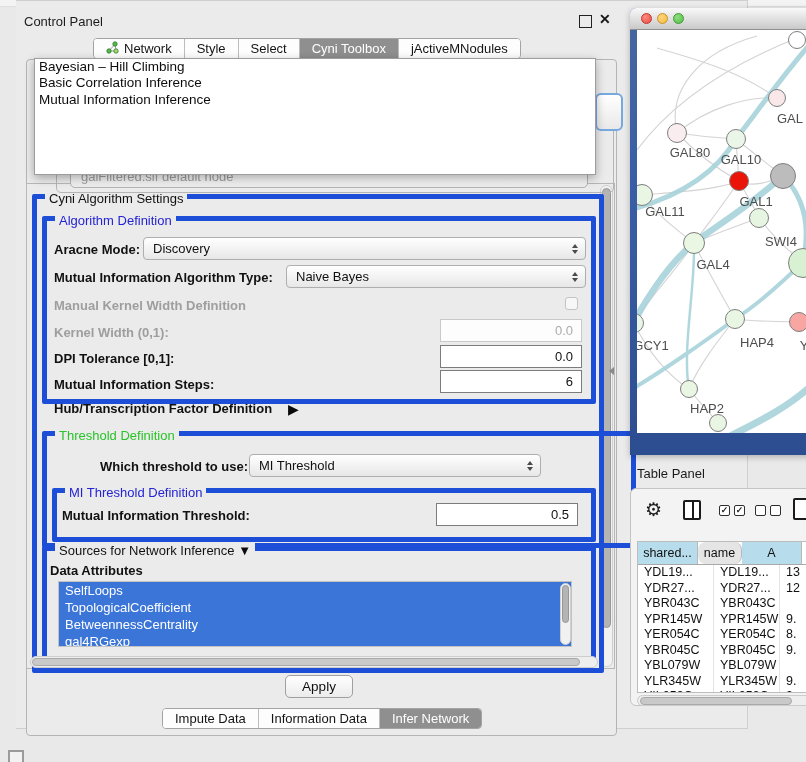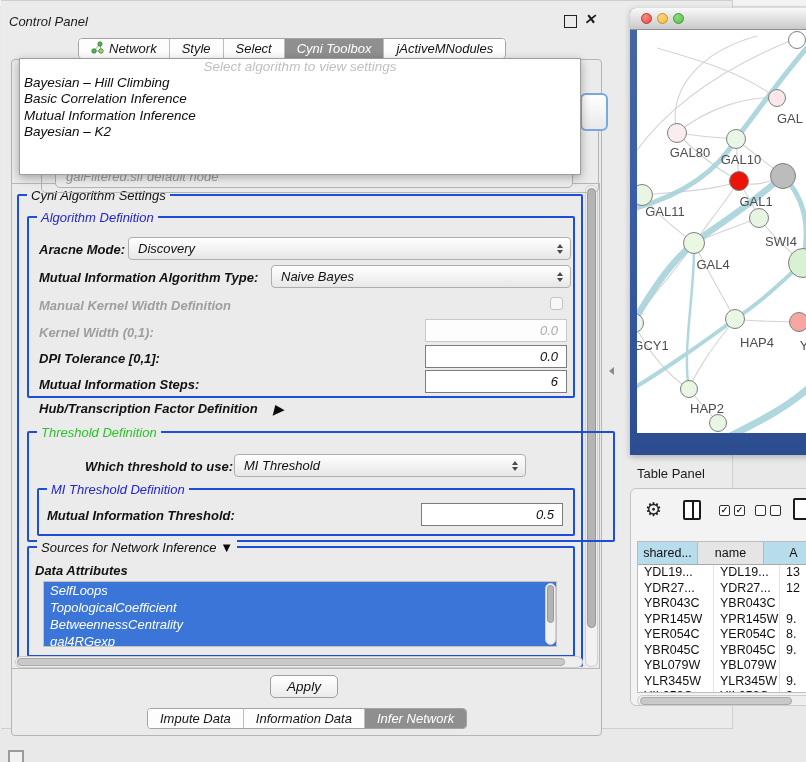--- a/index.html
+++ b/index.html
@@ -2,21 +2,21 @@
 <html><head>
 <meta charset="utf-8">
 <style>
   html,body{margin:0;padding:0;}
   .stage{position:relative;width:806px;height:762px;background:#e9e9e9;overflow:hidden;
          font-family:"Liberation Sans",sans-serif;color:#111;}
   .abs{position:absolute;}
   .top-strip{left:0;top:0;width:806px;height:6px;background:#f3f3f3;border-bottom:1px solid #dedede;}
 
   
-  .cp-window{left:1px;top:6;width:732px;height:729px;background:#ebebeb;border:1px solid #cfcfcf;border-left:none;box-sizing:border-box;font-style:italic;}
+  .cp-window{left:16px;top:6;width:732px;height:729px;background:#ebebeb;border:1px solid #cfcfcf;border-left:none;box-sizing:border-box;}
   .cp-title{left:8px;top:13px;font-size:13px;color:#1b1b1b;}
   .float-ic{left:563px;top:14px;width:11px;height:11px;border:1.6px solid #222;background:transparent;}
   .close-ic{left:583px;top:10px;font-size:14px;font-weight:bold;color:#161616;}
 
   .tabgroup{display:flex;height:21px;border:1px solid #a3a3a3;border-radius:4px;overflow:hidden;background:#fdfdfd;box-sizing:border-box;}
   .tab{display:flex;align-items:center;gap:5px;padding:0 12px;font-size:13px;color:#141414;border-right:1px solid #bdbdbd;background:#fdfdfd;white-space:nowrap;}
   .tab:last-child{border-right:none;}
   .tab.selected{background:var(--sel-tab);color:#fff;justify-content:center;}
   #top-tabs{left:77px;top:37px;}
   #bottom-tabs{left:146px;top:707px;}
@@ -30,21 +30,21 @@
   .popup .item{height:16.4px;line-height:16.4px;padding-left:4px;color:#0d0d0d;white-space:nowrap;}
   .popup .item.bold{font-weight:bold;}
   .ghost-box{left:40px;top:120px;width:556px;height:70px;border:1px solid #b5b5b5;border-radius:5px;z-index:3;}
   .focus-frag{left:579px;top:92px;width:24px;height:34px;border:2px solid #77a9e1;border-radius:6px;background:linear-gradient(#fff,#e9e9e9);z-index:4;}
   .bg-combo{left:54px;top:164px;width:518px;height:23px;border:1px solid #b3b3b3;border-radius:5px;
             background:linear-gradient(#fdfdfd,#ececec);z-index:5;font-size:13px;color:#9d9d9d;
             display:flex;align-items:center;padding-left:10px;box-sizing:border-box;}
 
   
   .scrollpane{left:10px;top:182px;width:589px;height:486px;border:1px solid #b7b7b7;background:#ebebeb;box-sizing:border-box;}
-  .groupbox{border:2px solid #1d4ed8;border-radius:2px;}
+  .groupbox{border:5px solid #1d4ed8;border-radius:2px;}
   .grouplabel{position:absolute;top:-8px;left:8px;background:#ebebeb;padding:0 4px;font-size:13px;white-space:nowrap;}
   .t-blue{color:var(--title-blue);}
   .t-green{color:var(--title-green);}
   .lbl{font-size:13px;font-weight:bold;white-space:nowrap;}
   .lbl.disabled{color:#9e9e9e;}
 
   .combo{height:23px;border:1px solid #aeaeae;border-radius:4px;background:linear-gradient(#ffffff,#e7e7e7);
          font-size:13px;display:flex;align-items:center;padding-left:9px;box-sizing:border-box;}
   .combo .arrows{position:absolute;right:7px;top:50%;transform:translateY(-50%);display:flex;flex-direction:column;gap:2px;}
   .arr-up{width:0;height:0;border-left:3.5px solid transparent;border-right:3.5px solid transparent;border-bottom:4px solid #4a4a4a;}
@@ -138,26 +138,24 @@
       </div>
     <div class="abs cp-body"></div>
 
     <div class="abs ghost-box"></div>
     <div class="abs focus-frag"></div>
     <div class="abs bg-combo">
       <span>galFiltered.sif default node</span>
     </div>
 
     <div class="abs popup">
-      <div class="ph">Select algorithm to view settings</div>
       <div id="popup-items">
           <div class="item">Bayesian – Hill Climbing</div>
           <div class="item">Basic Correlation Inference</div>
           <div class="item">Mutual Information Inference</div>
-          <div class="item">Bayesian – K2</div>
         </div>
     </div>
 
     <div class="abs scrollpane"></div>
     <div class="abs vtrack" style="left:584px;top:184px;width:13px;height:482px;">
       <div class="vthumb" style="top:2px;height:440px;"></div>
     </div>
 
     <div class="abs groupbox" style="left:16px;top:193px;width:562px;height:469px;">
       <div class="grouplabel">Cyni Algorithm Settings</div>
@@ -310,21 +308,21 @@
       <span class="cb">✓</span>
     </div>
     <div class="abs cbpair" style="left:124px;">
       <span class="cb"></span>
       <span class="cb"></span>
     </div>
     <div class="abs file-ic"></div>
     <div class="abs grid">
       <div class="thead" id="tbl-head">
           <div class="th hl" style="width: 60px;">shared...</div>
-          <div class="th" style="width: 66px;">name</div>
+          <div class="th" style="width: 44px; border-radius: 8px;">name</div>
           <div class="th hl" style="width: 60px;">A</div>
         </div>
       <div id="tbl-body">
           <div class="tr">
             <div class="td" style="width: 76px;">YDL19...</div>
             <div class="td" style="width: 66px;">YDL19...</div>
             <div class="td" style="width: 60px;">13</div>
           </div>
           <div class="tr">
             <div class="td" style="width: 76px;">YDR27...</div>

